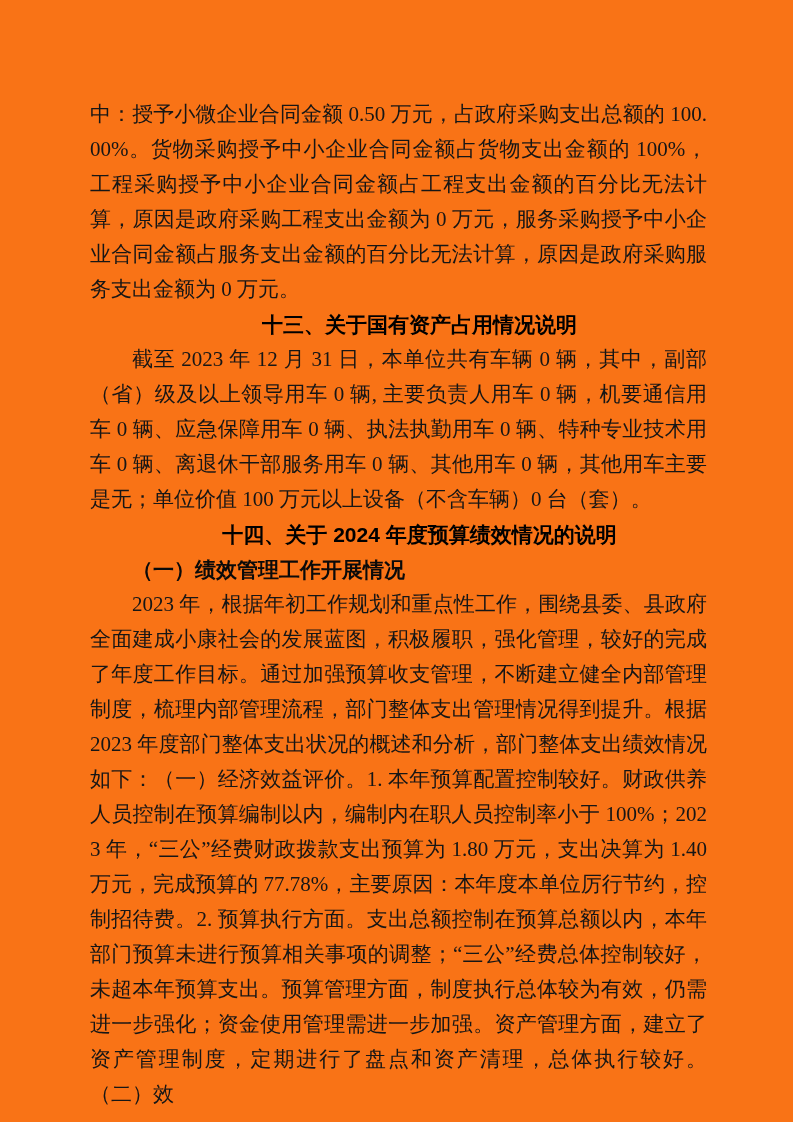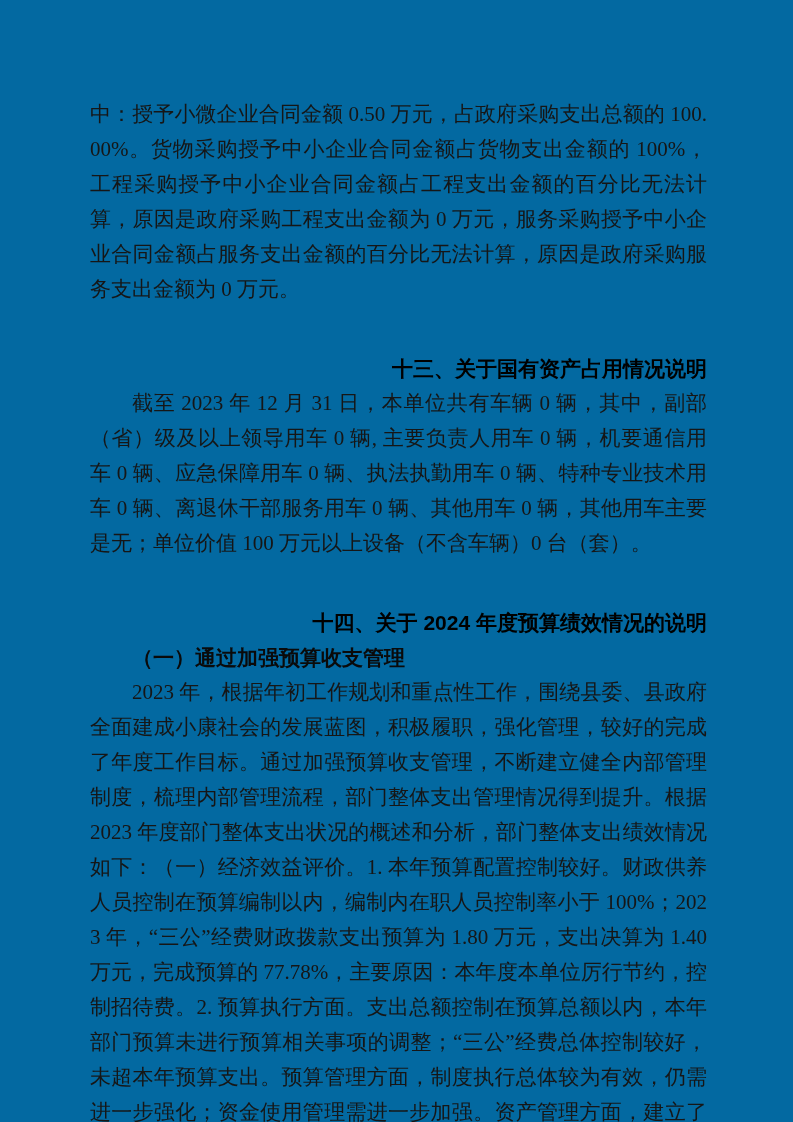--- a/index.html
+++ b/index.html
@@ -4,21 +4,21 @@
 <style>
   html, body {
     margin: 0;
     padding: 0;
     background: #ffffff;
   }
   .page {
     position: relative;
     width: 793px;
     height: 1122px;
-    background: #0369a1;
+    background: #f97316;
     overflow: hidden;
   }
   .content {
     position: absolute;
     left: 90px;
     top: 97px;
     width: 617px;
   }
   .body-para, .heading, .subheading {
     margin: 0;
@@ -31,38 +31,37 @@
   .body-para {
     font-family: "Liberation Serif", "DejaVu Serif", serif;
     font-weight: 400;
     text-align: justify;
     text-justify: inter-ideograph;
   }
   .heading {
     font-family: "Liberation Sans", "DejaVu Sans", sans-serif;
     font-weight: 700;
     color: #000000;
-    text-align: right;
-    margin-top: 44px;
+    text-align: center;
   }
   .subheading {
     font-family: "Liberation Sans", "DejaVu Sans", sans-serif;
     font-weight: 600;
     color: #0a0a0a;
     text-align: left;
   }
   .indent {
     text-indent: 2em;
   }
 </style>
 </head>
 <body>
 
 <div class="page">
   <div class="content">
     <p class="body-para">中：授予小微企业合同金额 0.50 万元，占政府采购支出总额的 100.00%。货物采购授予中小企业合同金额占货物支出金额的 100%，工程采购授予中小企业合同金额占工程支出金额的百分比无法计算，原因是政府采购工程支出金额为 0 万元，服务采购授予中小企业合同金额占服务支出金额的百分比无法计算，原因是政府采购服务支出金额为 0 万元。</p>
     <h2 class="heading indent">十三、关于国有资产占用情况说明</h2>
     <p class="body-para indent">截至 2023 年 12 月 31 日，本单位共有车辆 0 辆，其中，副部（省）级及以上领导用车 0 辆, 主要负责人用车 0 辆，机要通信用车 0 辆、应急保障用车 0 辆、执法执勤用车 0 辆、特种专业技术用车 0 辆、离退休干部服务用车 0 辆、其他用车 0 辆，其他用车主要是无；单位价值 100 万元以上设备（不含车辆）0 台（套）。</p>
     <h2 class="heading indent">十四、关于 2024 年度预算绩效情况的说明</h2>
-    <h3 class="subheading indent">（一）通过加强预算收支管理</h3>
+    <h3 class="subheading indent">（一）绩效管理工作开展情况</h3>
     <p class="body-para indent">2023 年，根据年初工作规划和重点性工作，围绕县委、县政府全面建成小康社会的发展蓝图，积极履职，强化管理，较好的完成了年度工作目标。通过加强预算收支管理，不断建立健全内部管理制度，梳理内部管理流程，部门整体支出管理情况得到提升。根据 2023 年度部门整体支出状况的概述和分析，部门整体支出绩效情况如下：（一）经济效益评价。1. 本年预算配置控制较好。财政供养人员控制在预算编制以内，编制内在职人员控制率小于 100%；2023 年，“三公”经费财政拨款支出预算为 1.80 万元，支出决算为 1.40 万元，完成预算的 77.78%，主要原因：本年度本单位厉行节约，控制招待费。2. 预算执行方面。支出总额控制在预算总额以内，本年部门预算未进行预算相关事项的调整；“三公”经费总体控制较好，未超本年预算支出。预算管理方面，制度执行总体较为有效，仍需进一步强化；资金使用管理需进一步加强。资产管理方面，建立了资产管理制度，定期进行了盘点和资产清理，总体执行较好。（二）效</p>
   </div>
 </div>
 
 </body></html>

